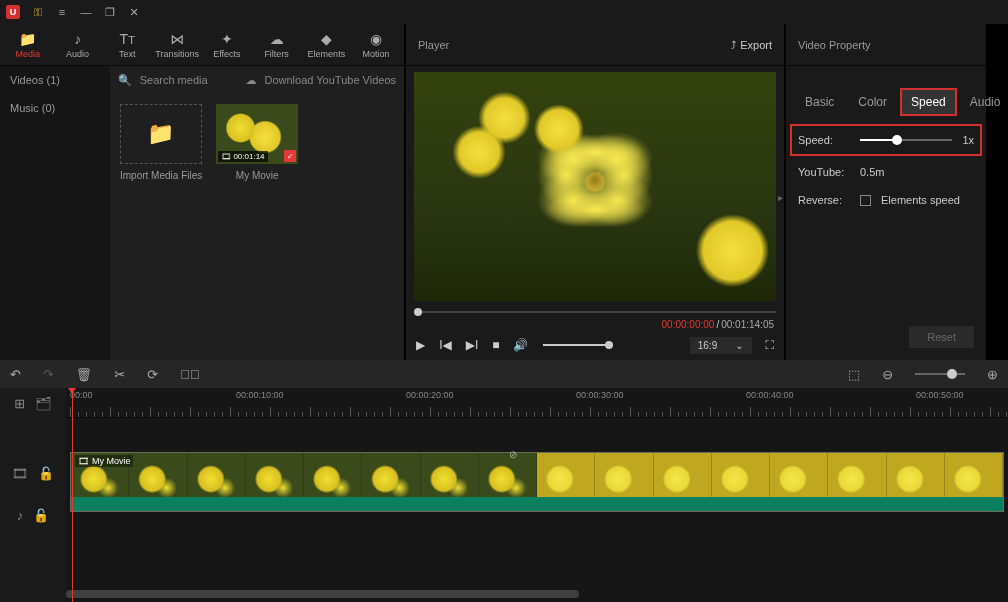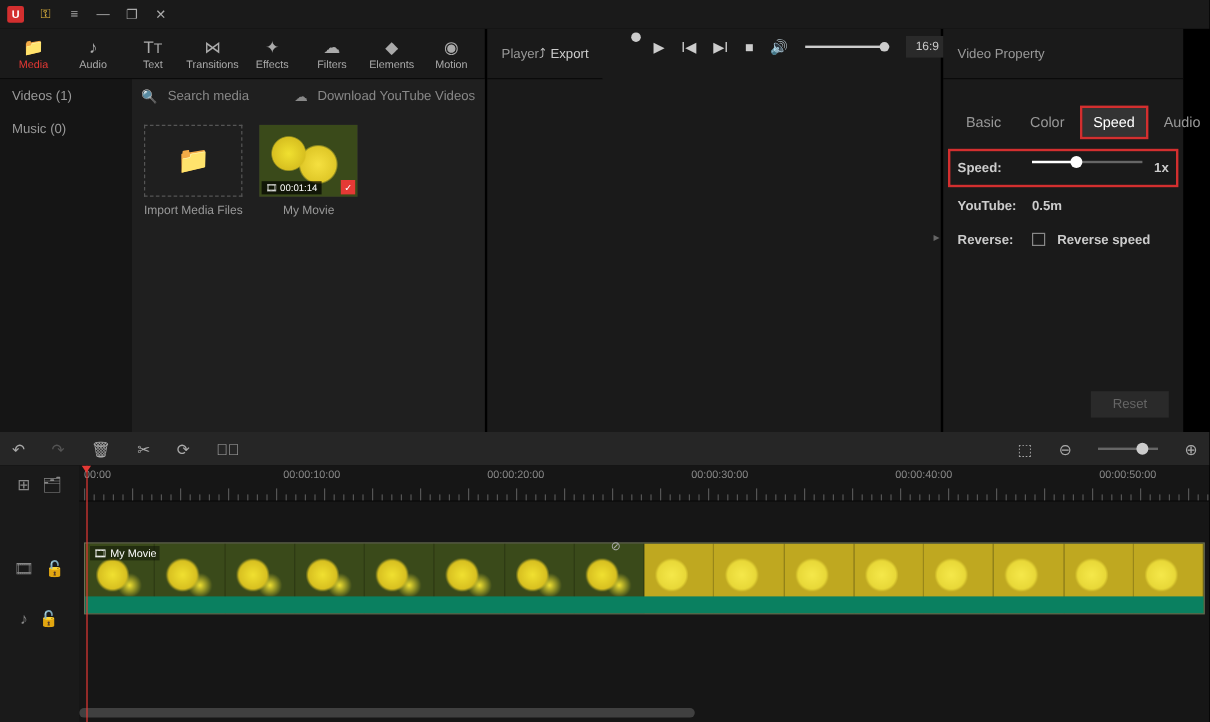--- a/index.html
+++ b/index.html
@@ -30,21 +30,21 @@
 .mediagrid { padding: 10px; display: flex; gap: 14px; }
 .importtile { width: 82px; height: 60px; border: 1px dashed #555; display: flex; align-items: center; justify-content: center; cursor: pointer; }
 .importtile .foldericon { font-size: 22px; color: #aaa; }
 .tilewrap { display: flex; flex-direction: column; align-items: center; gap: 6px; }
 .tilelabel { font-size: 10px; color: #999; text-align: center; }
 .thumb { width: 82px; height: 60px; position: relative; cursor: pointer; background: #333; overflow: hidden; }
 .thumb .flower { position: absolute; inset: 0; background: radial-gradient(circle at 30% 40%, #f0e030 0%, #d8c020 20%, transparent 22%), radial-gradient(circle at 60% 55%, #f5e040 0%, #e0c828 25%, transparent 28%), #3a4a1a; }
 .thumb .badge { position: absolute; bottom: 2px; left: 2px; background: rgba(0,0,0,0.7); color: #fff; font-size: 8px; padding: 1px 3px; display: flex; align-items: center; gap: 2px; }
 .thumb .check { position: absolute; bottom: 2px; right: 2px; width: 12px; height: 12px; background: #e53935; color: #fff; font-size: 8px; display: flex; align-items: center; justify-content: center; }
 
-.centercol { width: 378px; background: #1a1a1a; margin-left: 2px; display: flex; flex-direction: row; text-align: right; }
+.centercol { width: 378px; background: #1a1a1a; margin-left: 2px; display: flex; flex-direction: column; text-align: right; }
 .panelhead { height: 42px; display: flex; align-items: center; padding: 0 12px; color: #999; font-size: 11px; border-bottom: 1px solid #0a0a0a; }
 .panelhead .spacer { flex: 1; }
 .exportbtn { display: flex; align-items: center; gap: 4px; cursor: pointer; color: #ccc; }
 .preview { flex: 1; margin: 6px 8px 4px 8px; background: #2a3010; position: relative; overflow: hidden; }
 .preview .bigflower { position: absolute; inset: 0; background:
   radial-gradient(circle at 25% 20%, #f5e040 0%, #e0c828 6%, transparent 8%),
   radial-gradient(circle at 18% 35%, #f5e040 0%, #e0c828 6%, transparent 8%),
   radial-gradient(circle at 40% 25%, #f5e040 0%, #e0c828 7%, transparent 9%),
   radial-gradient(ellipse 8% 14% at 42% 45%, #f8e850, transparent),
   radial-gradient(ellipse 8% 14% at 58% 45%, #f8e850, transparent),
@@ -68,21 +68,21 @@
 .cbtn { color: #ccc; cursor: pointer; font-size: 12px; }
 .volslider { width: 70px; height: 2px; background: #ccc; position: relative; }
 .volslider .vknob { position: absolute; right: 0; top: -3px; width: 8px; height: 8px; background: #ccc; border-radius: 50%; }
 .aspect { margin-left: auto; background: #2a2a2a; padding: 3px 8px; display: flex; align-items: center; gap: 18px; font-size: 10px; cursor: pointer; }
 
 .rightcol { width: 200px; background: #1a1a1a; margin-left: 2px; display: flex; flex-direction: column; position: relative; }
 .rightcol .expand { position: absolute; left: -8px; top: 50%; color: #666; cursor: pointer; font-size: 10px; }
 .proptabs { display: flex; gap: 6px; padding: 8px 10px; }
 .ptab { padding: 5px 9px; color: #999; cursor: pointer; font-size: 12px; margin-top: 16px; }
 .ptab.active { background: #333; color: #fff; outline: 2px solid #d32f2f; }
-.proprow { display: flex; padding: 8px 12px; gap: 10px; font-size: 11px; color: #ccc; font-weight: bold; }
+.proprow { display: flex; align-items: center; padding: 8px 12px; gap: 10px; font-size: 11px; color: #ccc; }
 .proprow.hl { outline: 2px solid #d32f2f; margin: 4px 6px; padding: 8px 6px; }
 .proprow .plabel { width: 52px; }
 .speedslider { flex: 1; height: 2px; background: #666; position: relative; }
 .speedslider .fill { position: absolute; left: 0; top: 0; height: 2px; width: 40%; background: #fff; }
 .speedslider .sknob { position: absolute; left: 40%; top: -4px; width: 10px; height: 10px; background: #fff; border-radius: 50%; margin-left: -5px; }
 .chk { width: 11px; height: 11px; border: 1px solid #888; display: inline-block; }
 .resetbtn { margin: auto 12px 12px auto; background: #2a2a2a; padding: 5px 18px; color: #666; font-size: 11px; cursor: pointer; }
 
 .toolbar { height: 28px; background: #262626; display: flex; align-items: center; padding: 0 10px; gap: 22px; }
 .tbtn { color: #aaa; cursor: pointer; font-size: 13px; }
@@ -207,20 +207,25 @@
         <span>Export</span>
       </div>
     </div>
     <div class="preview">
       <div class="bigflower"></div>
     </div>
     <div class="seekbar">
       <div class="track"></div>
         <div class="knob"></div>
     </div>
+    <div class="timecode">
+      <span class="cur">00:00:00:00</span>
+      <span> / </span>
+      <span class="tot">00:01:14:05</span>
+    </div>
     <div class="controls">
       <span class="cbtn">▶</span>
       <span class="cbtn">I◀</span>
       <span class="cbtn">▶I</span>
       <span class="cbtn">■</span>
       <span class="cbtn">🔊</span>
       <div class="volslider">
           <div class="vknob"></div>
         </div>
       <div class="aspect">
@@ -250,21 +255,21 @@
         </div>
       <span>1x</span>
     </div>
     <div class="proprow">
       <span class="plabel">YouTube:</span>
       <span>0.5m</span>
     </div>
     <div class="proprow">
       <span class="plabel">Reverse:</span>
       <span class="chk"></span>
-      <span>Reverse speed</span>
+      <span>Elements speed</span>
     </div>
     <div class="resetbtn">Reset</div>
   </div>
 </div>
 
 <div class="toolbar">
   <span class="tbtn">↶</span>
   <span class="tbtn" style="opacity:.35">↷</span>
   <span class="tbtn">🗑</span>
   <span class="tbtn">✂</span>

